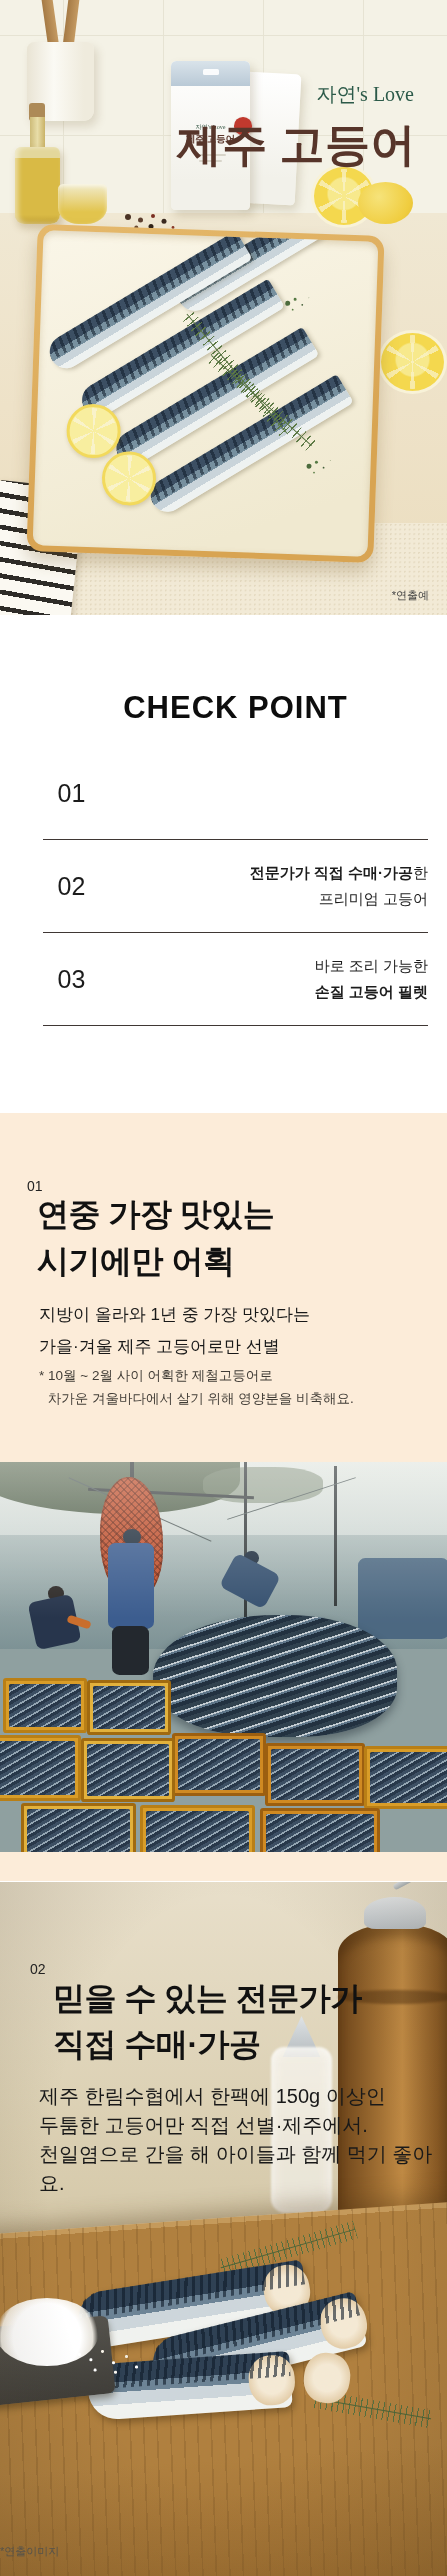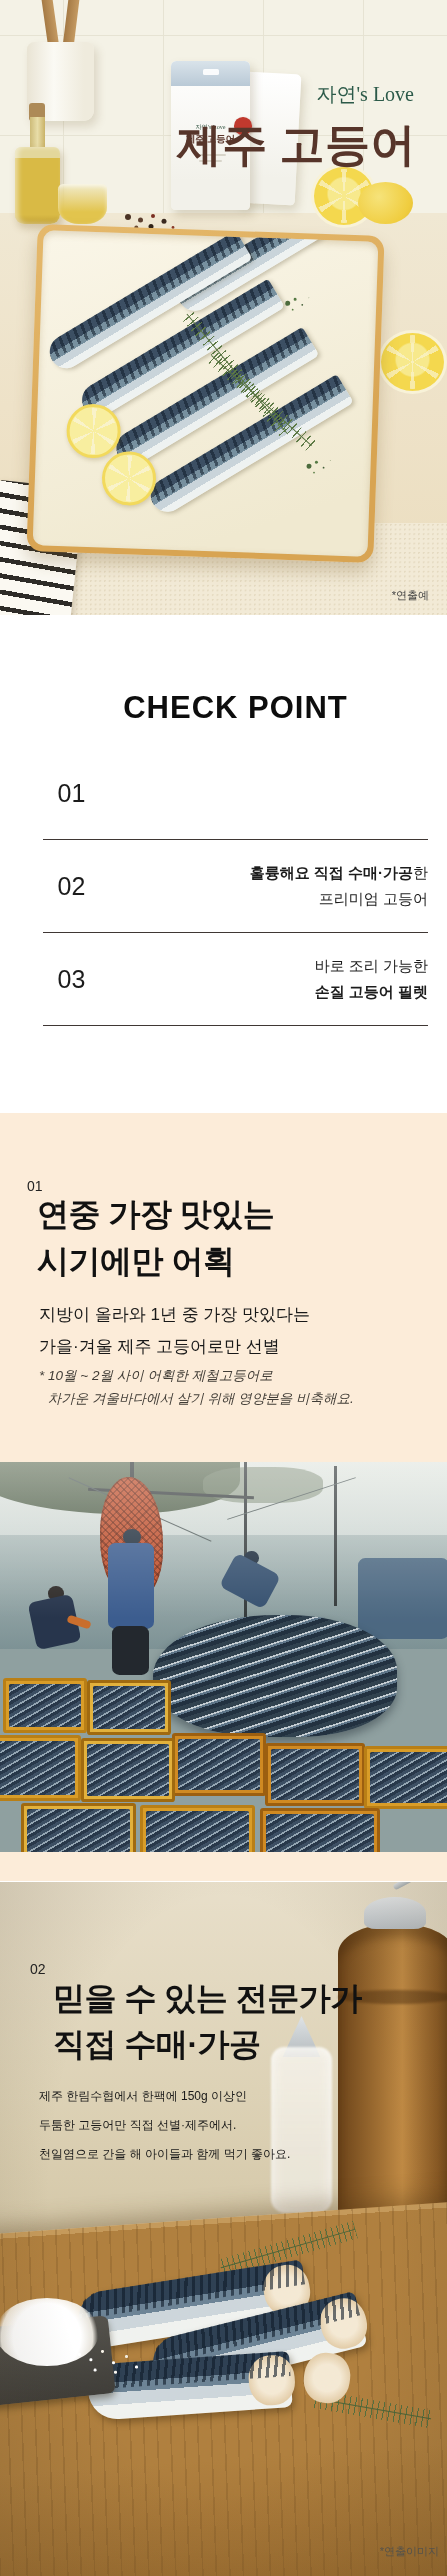--- a/index.html
+++ b/index.html
@@ -100,21 +100,21 @@
   
   .sec-index{font-size:14px;color:#222222;}
   .sec-h2{font-size:32px;font-weight:bold;color:#111111;line-height:47px;letter-spacing:-0.5px;}
   .sec-lead{color:#191919;}
   .sec-lead b{font-weight:normal;}
   
   #sec01{position:absolute;left:0;top:1113px;width:447px;height:768px;background:#fcecd9;overflow:hidden;}
   #sec01 .sec-index{left:27px;top:65px;}
   #sec01 .sec-h2{left:37px;top:78px;}
   #sec01 .sec-lead{left:39px;top:186px;font-size:17px;line-height:32px;}
-  .sec-notes{left:39px;top:251px;font-size:13.5px;line-height:23px;color:#403c36;font-style:italic;}
+  .sec-notes{left:39px;top:251px;font-size:13.5px;line-height:23px;color:#403c36;}
   .sec-notes .indent{padding-left:8.8px;}
   
   .photo-boat{left:0;top:349px;width:447px;height:390px;overflow:hidden;background:#8fa0a0;}
   .sky{left:0;top:0;width:447px;height:83px;background:linear-gradient(180deg,#e2e7e0,#ccd5d2);}
   .island{left:-31px;top:-26px;width:271px;height:78px;border-radius:0 0 45% 60%;
         background:linear-gradient(180deg,#74816a,#55644f);}
   .island2{left:203px;top:5.2px;width:120px;height:36px;border-radius:40%;background:#7c8a74;opacity:.65;}
   .sea{left:0;top:73px;width:447px;height:114px;background:linear-gradient(180deg,#aebcba,#7d9295);}
   .mast{background:#363c3d;}
   .m1{left:130px;top:0;width:3.6px;height:192px;}
@@ -139,21 +139,21 @@
   .crate.alt{border-color:#a06a10;background:#e2b13c;}
   .crate.deep{border-color:#9c5f10;background:#d08a22;}
   .figure-head{position:absolute;border-radius:50%;}
   .figure-body{position:absolute;border-radius:7.3px;}
   .haze{left:0;top:0;width:447px;height:156px;background:linear-gradient(180deg,rgba(255,255,255,.35),rgba(255,255,255,0));}
   
   #sec02{position:absolute;left:0;top:1882px;width:447px;height:694px;overflow:hidden;
         background:linear-gradient(180deg,#e8dfca 0%,#ddd2b6 30%,#d3c6a6 55%,#c8b995 75%,#bfae8a 100%);}
   #sec02 .sec-index{left:30px;top:79px;}
   #sec02 .sec-h2{left:37px;top:93px;line-height:46px;margin-left:16px;}
-  #sec02 .sec-lead{left:39px;top:200px;font-size:12px;line-height:29px;}
+  #sec02 .sec-lead{left:39px;top:200px;font-size:20px;line-height:29px;}
   .grinder{left:338px;top:42px;width:117px;height:333px;filter:blur(0.5px);
         border-radius:46% 46% 38% 38% / 9% 9% 6% 6%;
         background:linear-gradient(90deg,#6b4319,#a06f33 35%,#c08a44 55%,#8a5a24 85%,#5d3a14);
         box-shadow:inset 0 13.5px 9.4px rgba(60,35,10,.35);}
   .grinder-ring{left:338px;top:108px;width:117px;height:13.5px;border-radius:50%;
         background:rgba(70,42,14,.45);filter:blur(1px);}
   .grinder-cap{left:364px;top:14.6px;width:62px;height:32px;border-radius:50% 50% 20% 20%;
         background:linear-gradient(180deg,#e3e6e8,#b9bfc3);filter:blur(0.3px);}
   .crank{left:391px;top:-9.4px;width:50px;height:6.2px;border-radius:3.1px;transform:rotate(-28deg);
         background:linear-gradient(180deg,#dfe3e5,#aab1b5);}
@@ -183,21 +183,21 @@
         background:radial-gradient(circle at 50% 58%,#ffffff 0 52%,rgba(247,243,234,.9) 70%,rgba(247,243,234,0) 78%);}
   .salt-grains{left:78px;top:471px;width:2.6px;height:2.6px;border-radius:50%;background:#ffffff;
         box-shadow:11.4px 5.2px 0 #fff,23px -3.1px 0 #f6f2e8,34px 8.3px 0 #fff,47px 2.1px 0 #f2ecdf,
                    15.6px 15.6px 0 #fff,36px 17.7px 0 #faf6ee,57px 12.5px 0 #fff;}
   .ros{position:absolute;height:17.7px;
         background:repeating-linear-gradient(90deg,transparent 0 2.6px,#55703f 2.6px 3.6px,transparent 3.6px 5.7px);}
   .ros::after{content:"";position:absolute;left:0;top:7.8px;width:100%;height:1.6px;background:#4c6438;border-radius:1px;}
   .vignette{left:0;top:0;width:447px;height:694px;
         background:radial-gradient(ellipse at 50% 45%,rgba(0,0,0,0) 55%,rgba(70,55,30,.18) 100%);}
   .sec-caption{font-size:11px;color:#4d4a43;}
-  #sec02 .sec-caption{left:0;top:662px;width:439px;text-align:right;color:#55524a;}
+  #sec02 .sec-caption{left:0;top:662px;width:439px;text-align:left;color:#55524a;}
 </style>
 </head>
 <body>
 
 <div id="page">
 
   <section id="hero">
     <div class="abs wall"></div>
     <div class="abs counter"></div>
     <div class="abs knit"></div>
@@ -261,21 +261,21 @@
 
   <section id="check">
     <div class="abs cp-title">CHECK POINT</div>
     <div class="abs cp-rows">
       <div class="cp-row">
         <div class="cp-num">01</div>
       </div>
       <div class="cp-row">
         <div class="cp-num">02</div>
         <div class="cp-text">
-          <div><b>훌륭해요 직접 수매·가공</b><span>한</span></div>
+          <div><b>전문가가 직접 수매·가공</b><span>한</span></div>
           <div><b></b><span>프리미엄 고등어</span></div>
         </div>
       </div>
       <div class="cp-row">
         <div class="cp-num">03</div>
         <div class="cp-text">
           <div><b></b><span>바로 조리 가능한</span></div>
           <div><b>손질 고등어 필렛</b><span></span></div>
         </div>
       </div>

